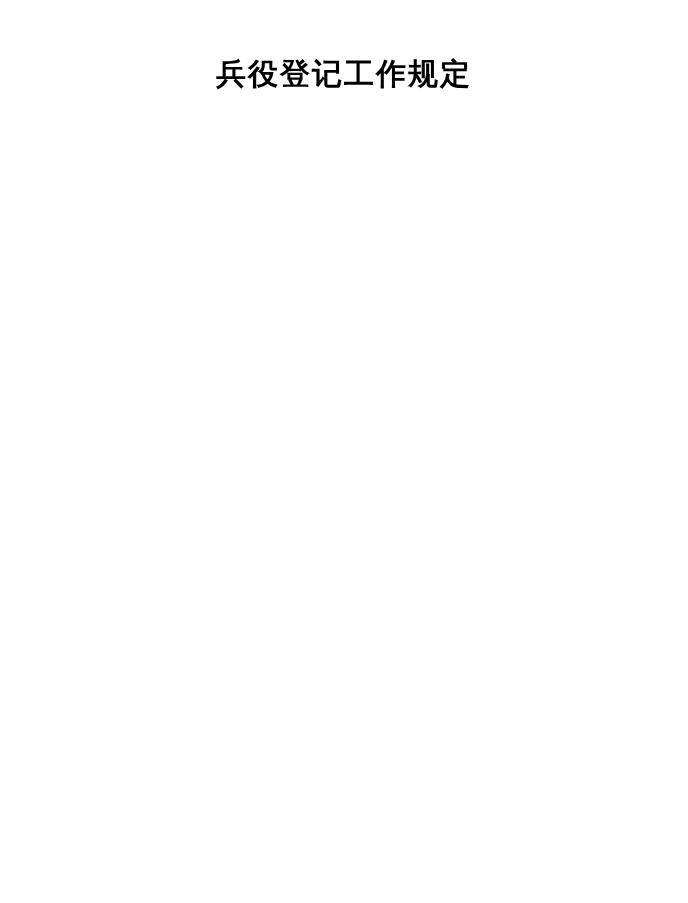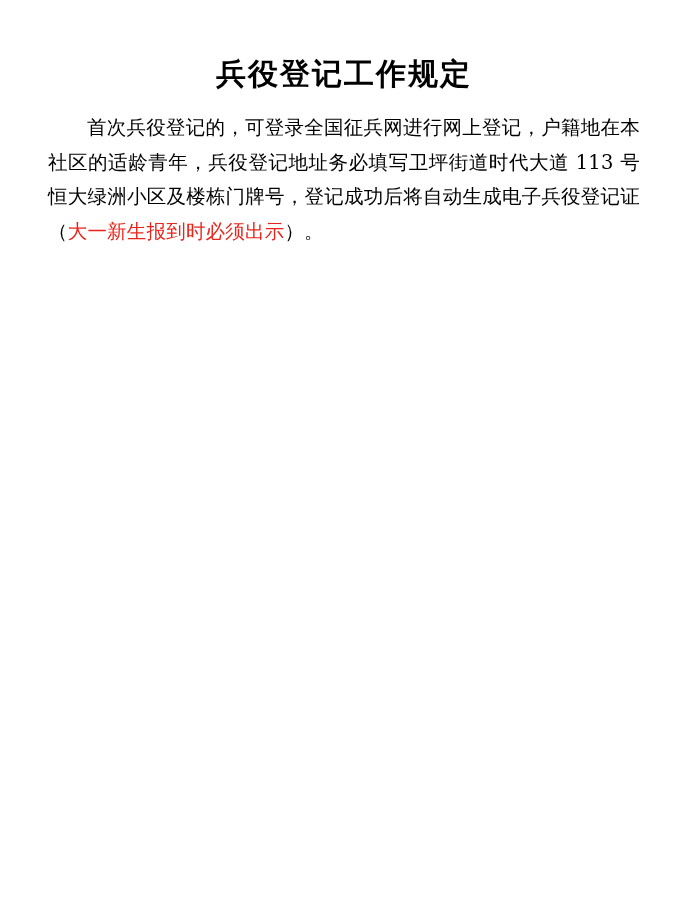--- a/index.html
+++ b/index.html
@@ -59,19 +59,16 @@
 </style>
 </head>
 <body>
 
 <div class="page">
 
   <h1 class="doc-title">兵役登记工作规定</h1>
 
 
 
-  <p class="para">
-    <span class="seg blk">首次兵役登记的，可登录全国征兵网进行网上登记，户籍地在本社区的适龄青年，兵役登记地址务必填写卫坪街道时代大道 113 号恒大绿洲小区及楼栋门牌号，登记成功后将自动生成电子兵役登记证（</span><span class="seg inline-red">大一新生报到时必须出示</span><span class="seg blk">）。</span>
-  </p>
 
 
 
 </div>
 
 </body></html>

